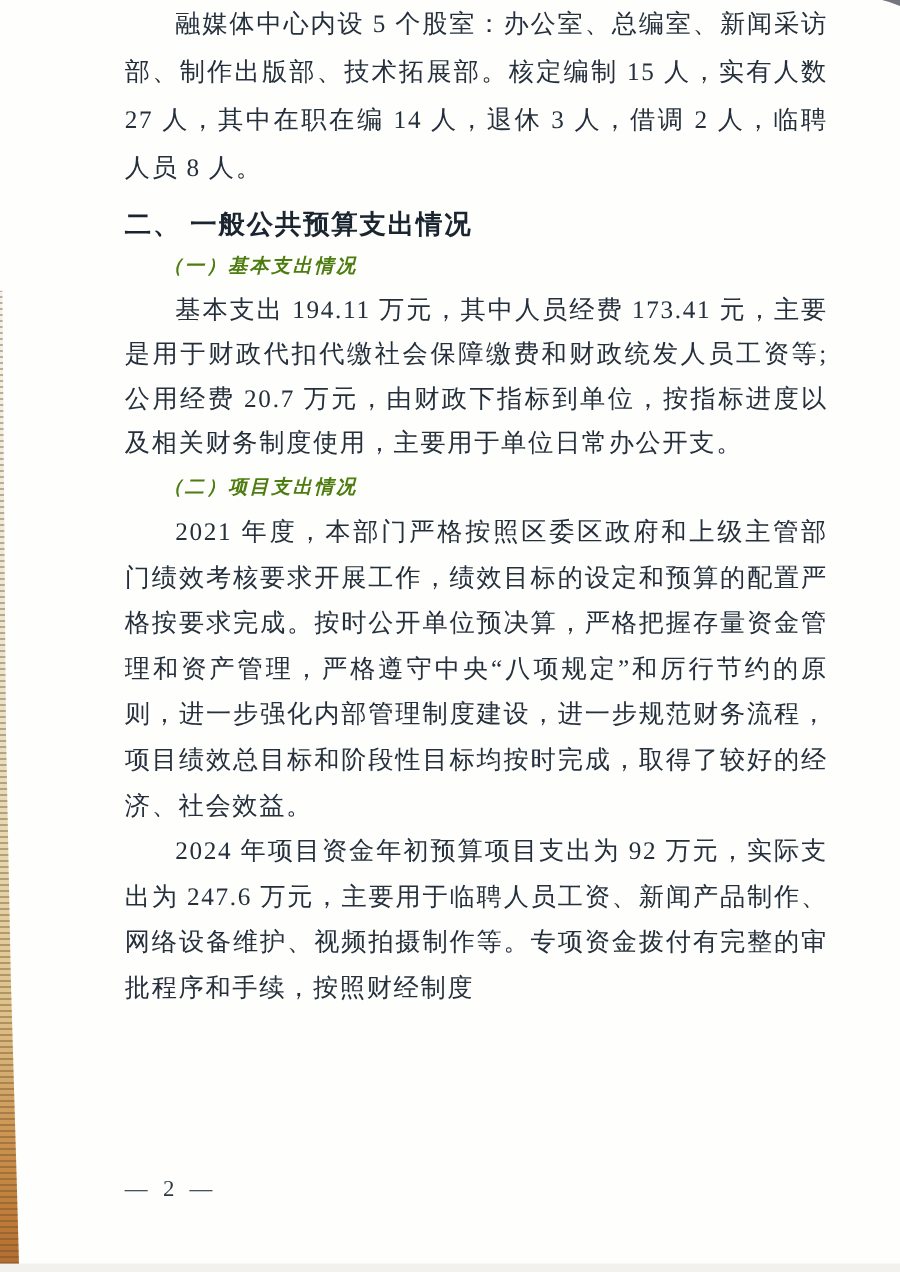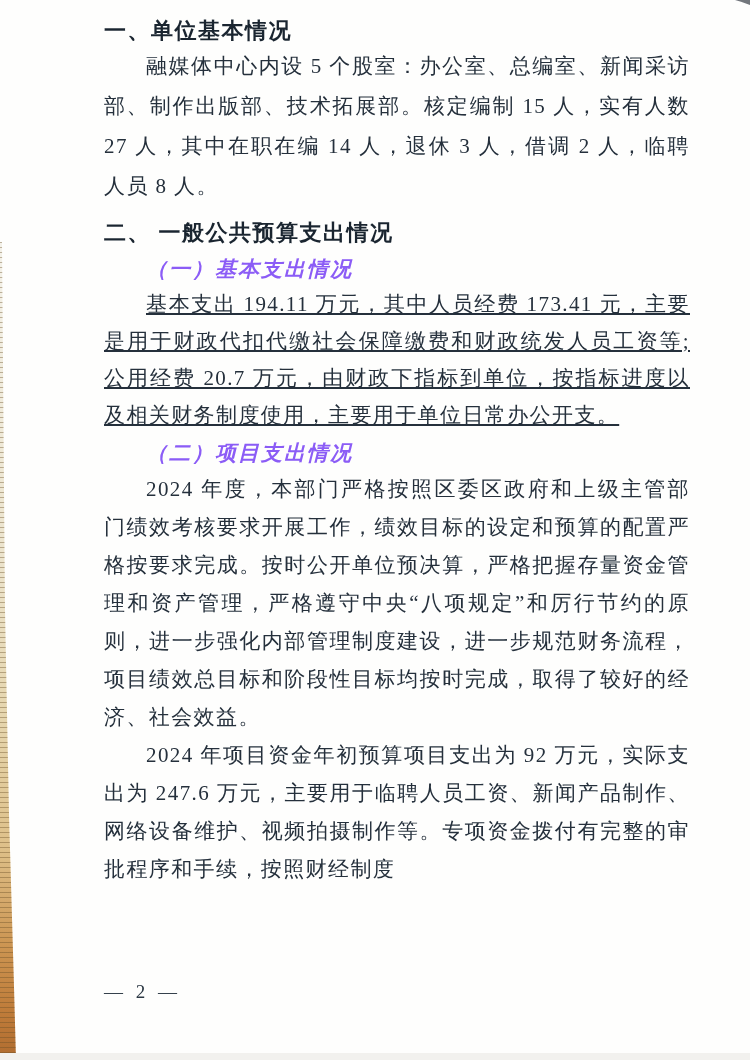--- a/index.html
+++ b/index.html
@@ -38,39 +38,39 @@
     line-height:30px;
     letter-spacing:1.5px;
     color:#1a2530;
   }
   .h1{margin-top:16px;}
   .h2{margin-top:12px;}
   .sub{
     font-family:"Liberation Serif", serif;
     font-style:italic;
     font-weight:600;
-    font-size:21px;
+    font-size:16px;
     line-height:34px;
     letter-spacing:2px;
-    color:#8b5cf6;
+    color:#4d7c0f;
     text-indent:2em;
   }
   .sub1{margin-top:4px;}
   .sub2{margin-top:2px;}
   p.body{
     margin:0;
     font-size:21px;
     letter-spacing:1.4px;
     text-indent:2em;
     text-align:justify;
     text-justify:inter-character;
     color:#25303c;
   }
   .p1{margin-top:10px;line-height:40px;}
-  .p21{margin-top:8px;line-height:37px;text-decoration:underline;}
+  .p21{margin-top:8px;line-height:37px;}
   .p22a{margin-top:6px;line-height:38px;}
   .p22b{margin-top:-6px;line-height:38px;}
   .page-number{
     position:absolute;
     left:104px;
     top:981px;
     font-size:19px;
     letter-spacing:4px;
     color:#2c3844;
   }
@@ -109,33 +109,32 @@
   }
 </style>
 </head>
 <body>
 
 <div class="page">
 
   <div class="content">
 
 
-    <div class="h-sans h1">一、单位基本情况</div>
 
     <p class="body p1">融媒体中心内设 5 个股室：办公室、总编室、新闻采访部、制作出版部、技术拓展部。核定编制 15 人，实有人数 27 人，其中在职在编 14 人，退休 3 人，借调 2 人，临聘人员 8 人。</p>
 
     <div class="h-sans h2">二、 一般公共预算支出情况</div>
 
     <div class="sub sub1">（一）基本支出情况</div>
 
     <p class="body p21">基本支出 194.11 万元，其中人员经费 173.41 元，主要是用于财政代扣代缴社会保障缴费和财政统发人员工资等;公用经费 20.7 万元，由财政下指标到单位，按指标进度以及相关财务制度使用，主要用于单位日常办公开支。</p>
 
     <div class="sub sub2">（二）项目支出情况</div>
 
-    <p class="body p22a">2024 年度，本部门严格按照区委区政府和上级主管部门绩效考核要求开展工作，绩效目标的设定和预算的配置严格按要求完成。按时公开单位预决算，严格把握存量资金管理和资产管理，严格遵守中央“八项规定”和厉行节约的原则，进一步强化内部管理制度建设，进一步规范财务流程，项目绩效总目标和阶段性目标均按时完成，取得了较好的经济、社会效益。</p>
+    <p class="body p22a">2021 年度，本部门严格按照区委区政府和上级主管部门绩效考核要求开展工作，绩效目标的设定和预算的配置严格按要求完成。按时公开单位预决算，严格把握存量资金管理和资产管理，严格遵守中央“八项规定”和厉行节约的原则，进一步强化内部管理制度建设，进一步规范财务流程，项目绩效总目标和阶段性目标均按时完成，取得了较好的经济、社会效益。</p>
 
     <p class="body p22b">2024 年项目资金年初预算项目支出为 92 万元，实际支出为 247.6 万元，主要用于临聘人员工资、新闻产品制作、网络设备维护、视频拍摄制作等。专项资金拨付有完整的审批程序和手续，按照财经制度</p>
 
   </div>
 
   <div class="page-number">— 2 —</div>
 
   <div class="book-edge"></div>
   <div class="bottom-band"></div>
   <div class="corner-mark"></div>

